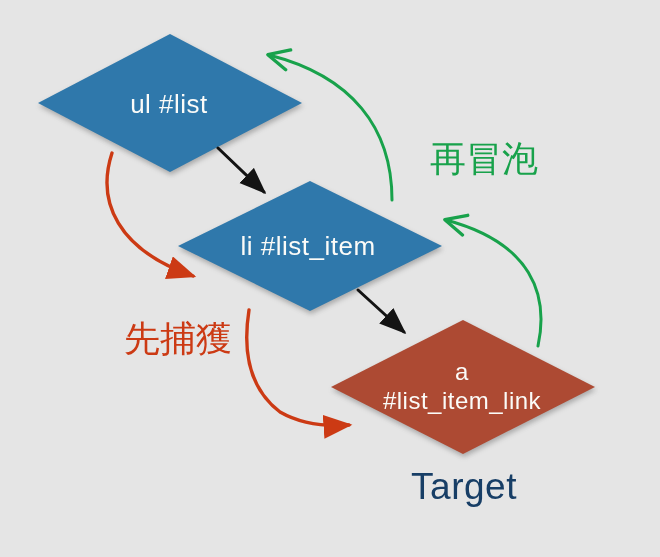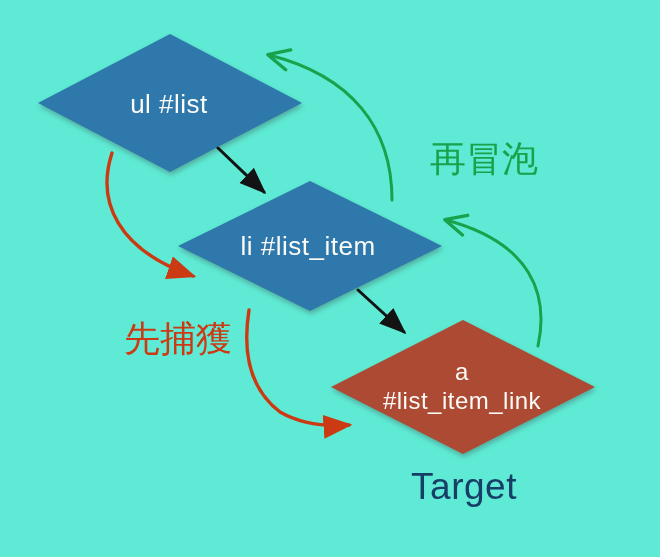--- a/index.html
+++ b/index.html
@@ -5,21 +5,21 @@
   html, body {
     margin: 0;
     padding: 0;
     background: #ffffff;
     font-family: "Liberation Sans", sans-serif;
   }
   .stage {
     position: relative;
     width: 660px;
     height: 557px;
-    background: #5eead4;
+    background: #e5e5e5;
     overflow: hidden;
   }
   svg { display: block; }
   .diamond {
     filter: drop-shadow(1px 3px 2.5px rgba(60,60,60,0.35));
   }
   .node-label {
     font-family: "Liberation Sans", sans-serif;
     font-weight: 300;
     text-anchor: middle;

